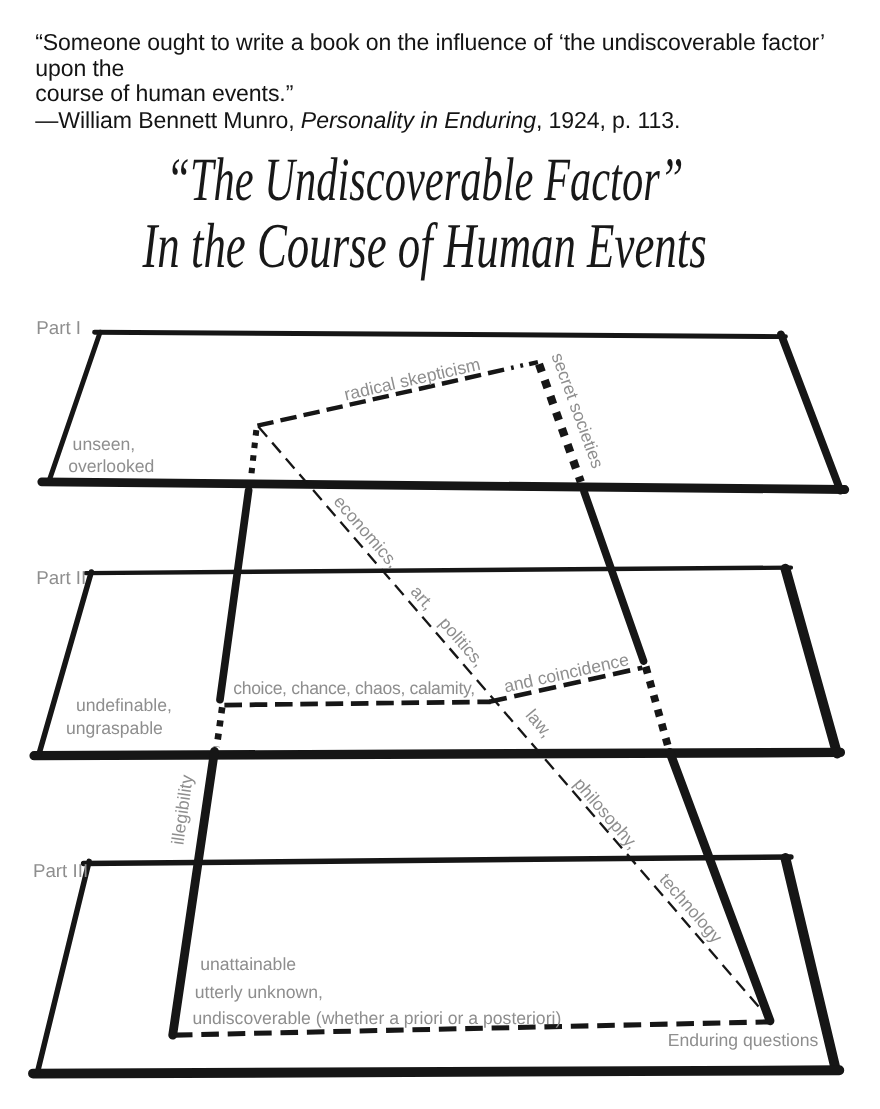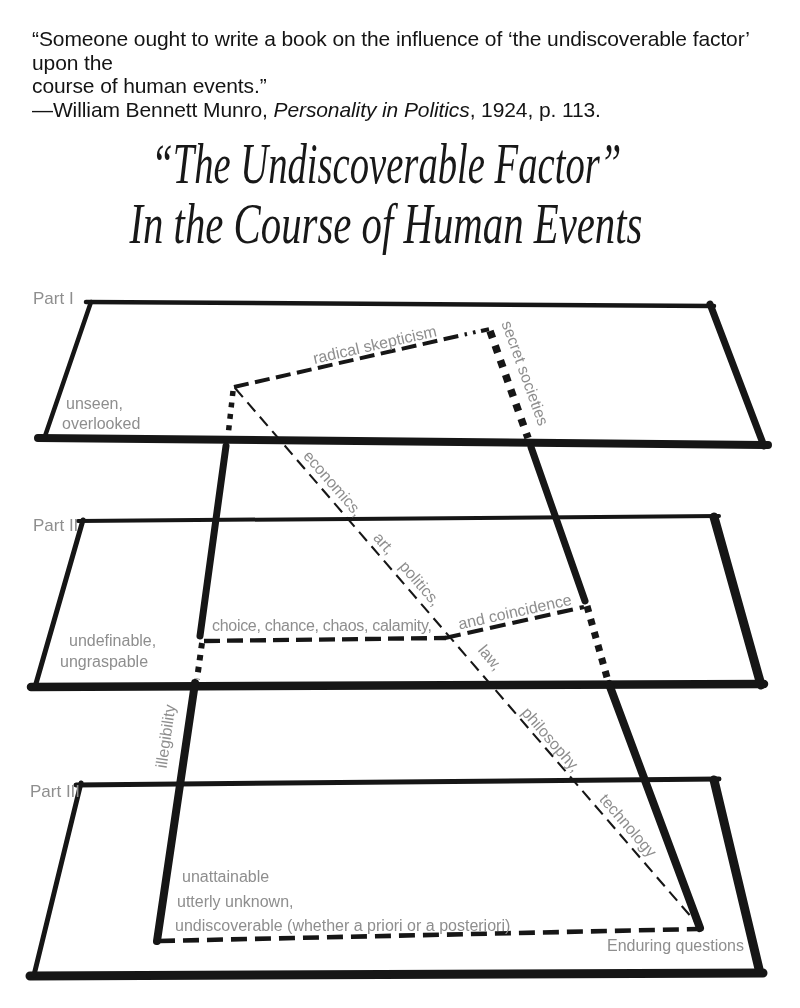--- a/index.html
+++ b/index.html
@@ -5,21 +5,21 @@
 html,body{margin:0;padding:0;background:#ffffff;}
 body{width:800px;height:1008px;position:relative;overflow:hidden;font-family:"Liberation Sans",sans-serif;}
 .quote{position:absolute;left:32px;top:27px;font-family:Liberation Sans, sans-serif;font-size:21px;line-height:23.7px;color:#141414;letter-spacing:-0.1px;}
 .title{position:absolute;top:134px;left:0;width:760px;text-align:center;font-family:"Liberation Serif",serif;font-style:italic;color:#181818;}
 .t1{font-size:56px;line-height:60px;transform:scaleX(0.69);transform-origin:400px 0;}
 .t2{font-size:58px;line-height:60px;margin-top:0px;transform:scaleX(0.703);transform-origin:400px 0;}
 svg{position:absolute;left:0;top:0;}
 </style>
 </head>
 <body>
-<div class="quote">“Someone ought to write a book on the influence of ‘the undiscoverable factor’ upon the<br>course of human events.”<br>—William Bennett Munro, <i>Personality in Politics</i>, 1924, p. 113.</div>
+<div class="quote">“Someone ought to write a book on the influence of ‘the undiscoverable factor’ upon the<br>course of human events.”<br>—William Bennett Munro, <i>Personality in Enduring</i>, 1924, p. 113.</div>
 <div class="title">
     <div class="t1">“The Undiscoverable Factor”</div>
     <div class="t2">In the Course of Human Events</div>
   </div>
 <svg width="800" height="1008" viewBox="0 0 800 1008" fill="none">
 <g stroke="#161616" stroke-linecap="round">
 
 <path d="M86,302 L714,306" stroke-width="4.5"></path>
 <path d="M710,304 L764,446" stroke-width="7"></path>
 <path d="M38,438 L768,445" stroke-width="8"></path>

